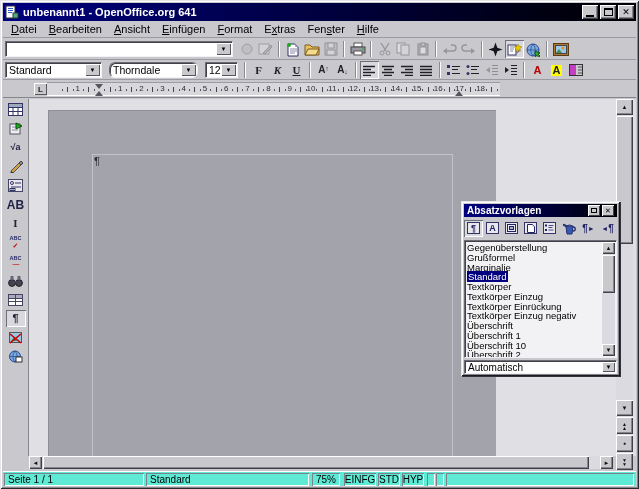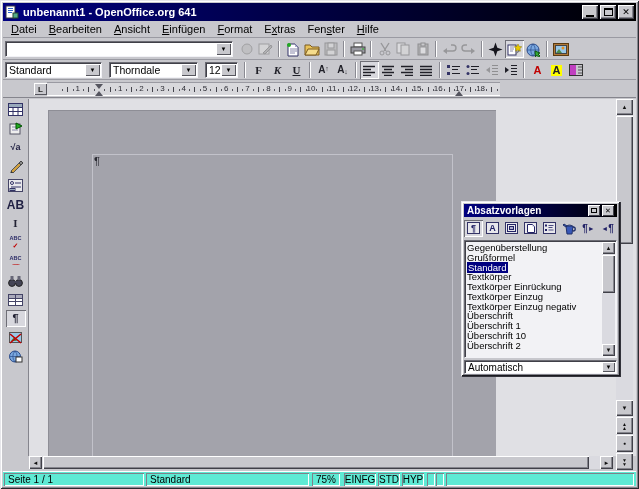--- a/index.html
+++ b/index.html
@@ -240,21 +240,21 @@
       </span>
   </div>
 
   <div class="abs bar objbar">
     <span class="combo" style="width:97px;margin-left:2px;">
       <span class="val">Standard</span>
       <span class="drop">
           <span>▼</span>
         </span>
     </span>
-    <span class="combo" style="width:89px;margin-left:7px;">
+    <span class="combo" style="width:89px;margin-left:7px;border-radius:6px;">
       <span class="val">Thorndale</span>
       <span class="drop">
           <span>▼</span>
         </span>
     </span>
     <span class="combo" style="width:33px;margin-left:7px;">
       <span class="val">12</span>
       <span class="drop">
           <span>▼</span>
         </span>
@@ -621,24 +621,25 @@
           <span style="display:flex;align-items:center;">
             <span style="font-size:7px;color:#226;">◄</span>
             <span style="font-size:10px;font-weight:bold;color:#226;">¶</span>
           </span>
         </span>
     </div>
     <div class="abs sty-list">
       <div class="sty-items" id="styleItems">
           <div>Gegenüberstellung</div>
           <div>Grußformel</div>
+          <div>Marginalie</div>
           <div><span class="sel">Standard</span></div>
           <div>Textkörper</div>
+          <div>Textkörper Einzug</div>
           <div>Textkörper Einrückung</div>
-          <div>Textkörper Einzug</div>
           <div>Textkörper Einzug negativ</div>
           <div>Überschrift</div>
           <div>Überschrift 1</div>
           <div>Überschrift 10</div>
           <div>Überschrift 2</div>
         </div>
       <div class="sty-scroll">
         <span class="abs sbtn" style="left:0;top:0;width:13px;height:12px;">
             <span>▲</span>
           </span>

